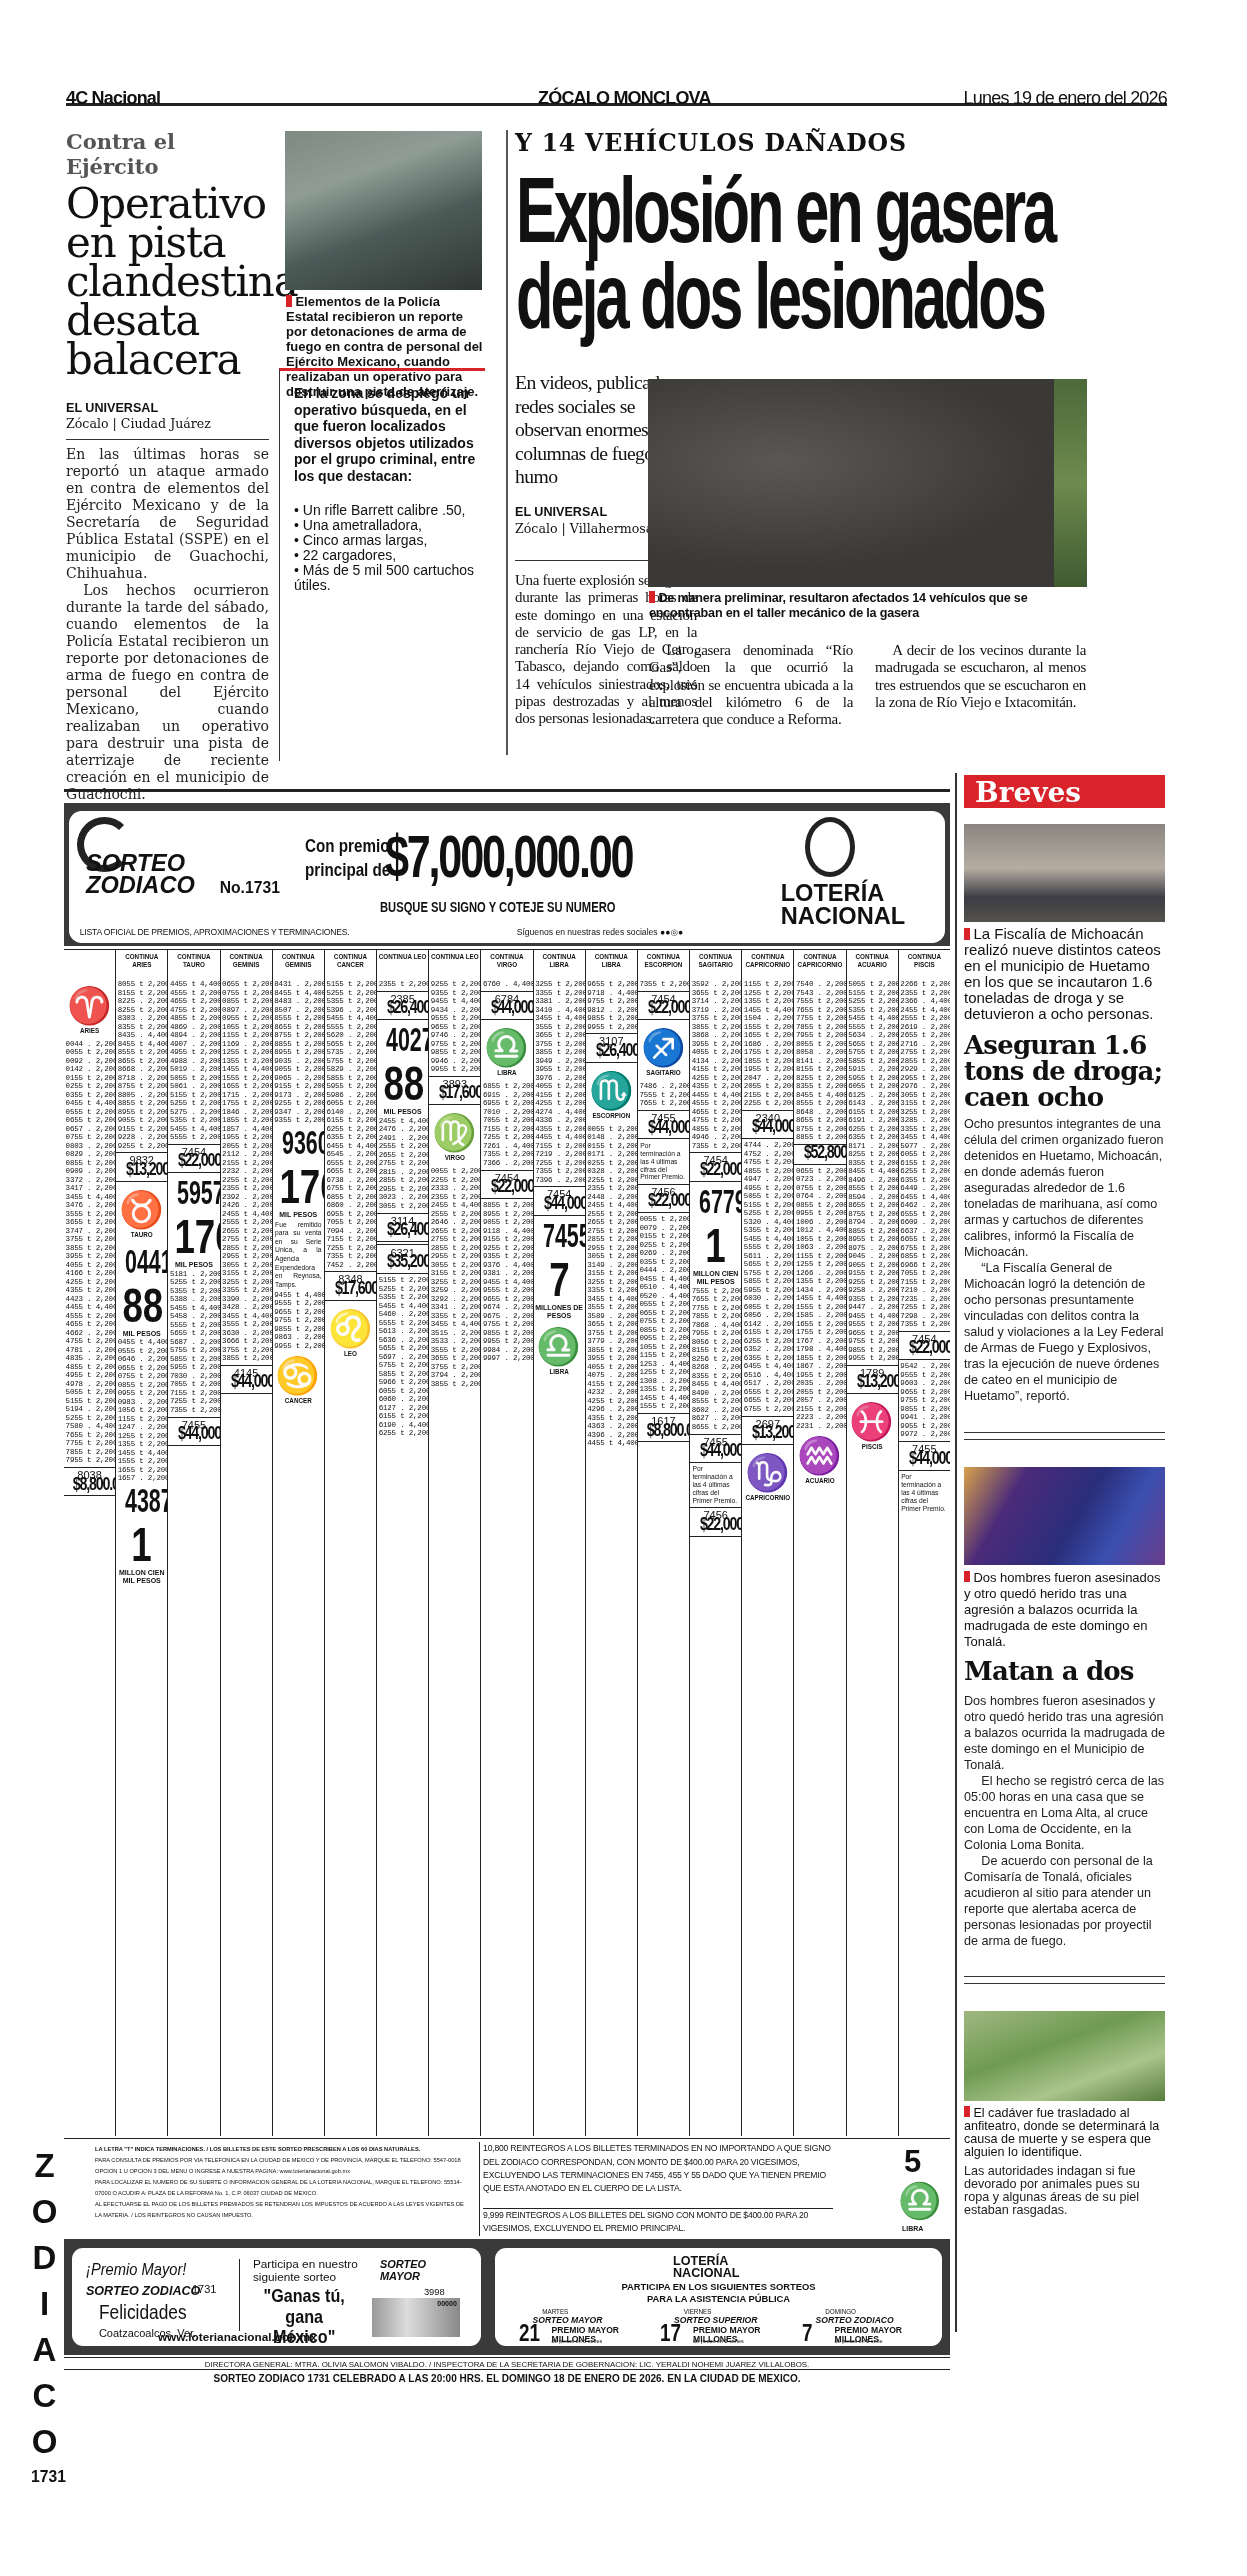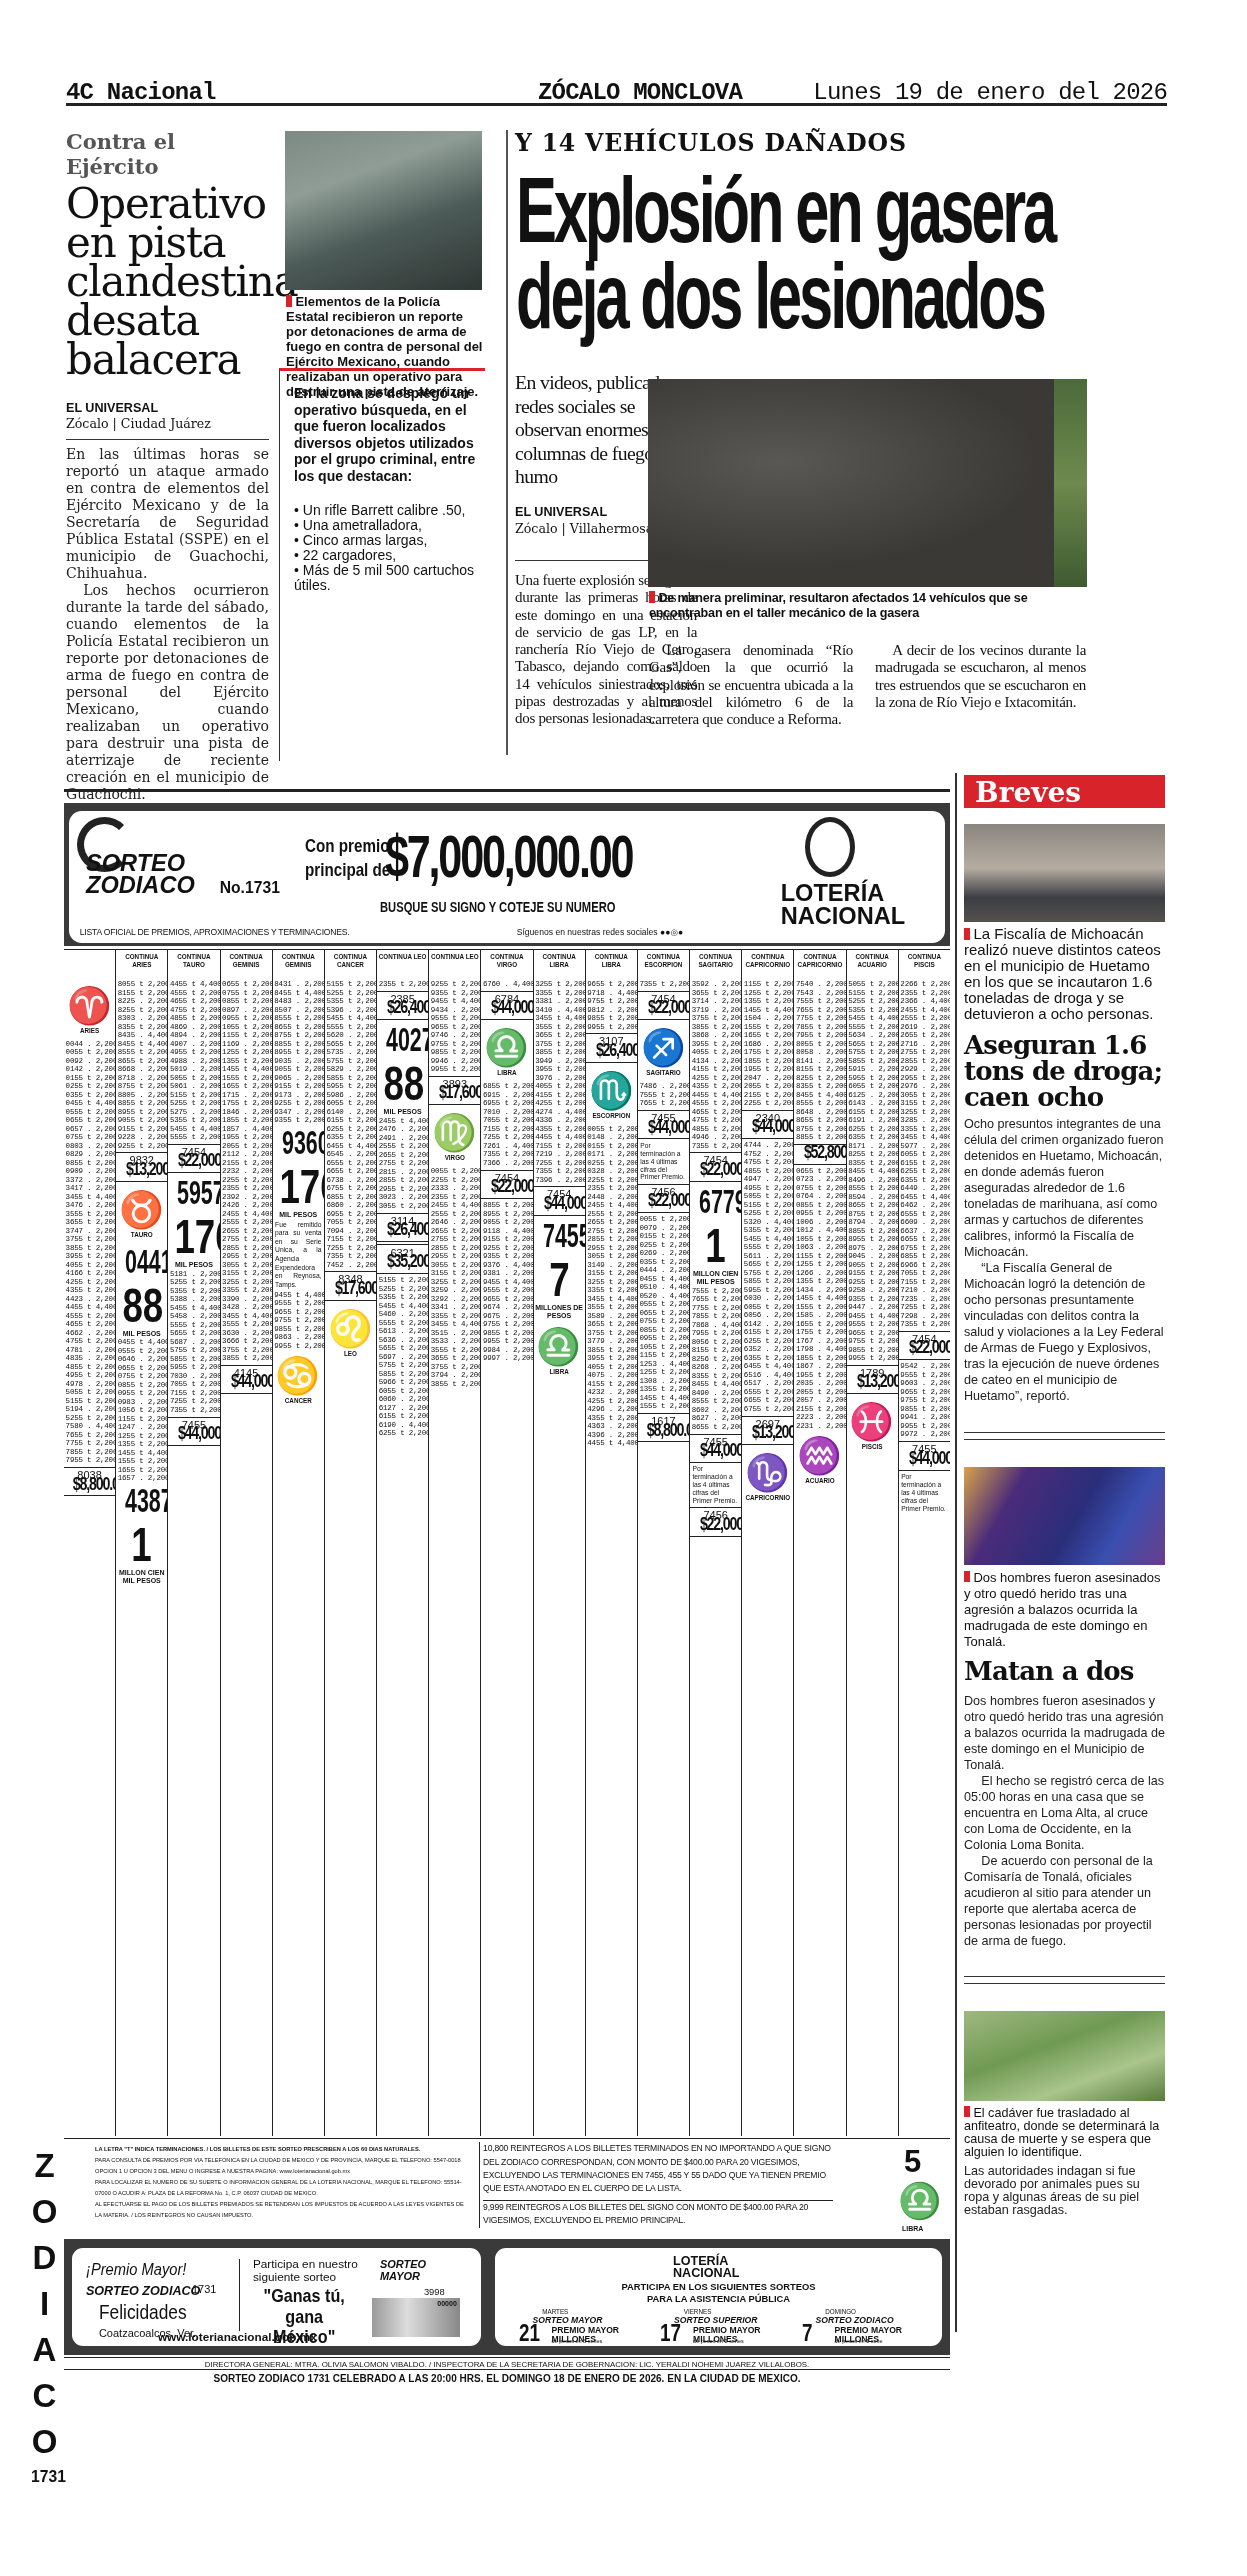--- a/index.html
+++ b/index.html
@@ -3,21 +3,21 @@
 <meta charset="utf-8">
 <style>
 *{box-sizing:border-box;margin:0;padding:0}
 html,body{width:1248px;height:2576px;background:#fff;color:#111;overflow:hidden}
 body{position:relative;font-family:"Liberation Serif",serif}
 .abs{position:absolute}
 .sans{font-family:"Liberation Sans",sans-serif}
 
 
 .mast{left:66px;top:79px;width:1101px;height:27px;border-bottom:3.1px solid #222}
-.mast span{position:absolute;top:0;font-family:Liberation Mono, monospace;font-size:24px;letter-spacing:-0.8px}
+.mast span{position:absolute;top:9px;font-family:Liberation Sans, sans-serif;font-size:18px;letter-spacing:-0.8px}
 .mast .l{left:0;font-weight:bold}
 .mast .c{left:472px;font-weight:bold}
 .mast .r{right:0}
 
 
 .kicker{font-family:"DejaVu Serif",serif;font-weight:bold;color:#555;font-size:21px}
 .hl1{font-family:"DejaVu Serif",serif;font-size:42px;line-height:39px;letter-spacing:-1.2px}
 .byline b{font-family:"Liberation Sans",sans-serif;font-size:12.6px;font-weight:bold;display:block}
 .byline span{font-family:"DejaVu Serif",serif;font-size:12.6px;display:block;margin-top:1.6px}
 .rule{border-top:1.2px solid #333}
@@ -1013,21 +1013,21 @@
     </div>
 
   <div class="foot">
     <div class="fleft">
       <div style="font-weight:bold">LA LETRA "T" INDICA TERMINACIONES. / LOS BILLETES DE ESTE SORTEO PRESCRIBEN A LOS 60 DIAS NATURALES.</div>
       <div>PARA CONSULTA DE PREMIOS POR VIA TELEFONICA EN LA CIUDAD DE MEXICO Y DE PROVINCIA, MARQUE EL TELEFONO: 5547-0018 OPCION 1 U OPCION 3 DEL MENU O INGRESE A NUESTRA PAGINA: www.loterianacional.gob.mx</div>
       <div>PARA LOCALIZAR EL NUMERO DE SU SUERTE O INFORMACION GENERAL DE LA LOTERIA NACIONAL, MARQUE EL TELEFONO: 55514-07000 O ACUDIR A: PLAZA DE LA REFORMA No. 1, C.P. 06037 CIUDAD DE MEXICO.</div>
       <div>AL EFECTUARSE EL PAGO DE LOS BILLETES PREMIADOS SE RETENDRAN LOS IMPUESTOS DE ACUERDO A LAS LEYES VIGENTES DE LA MATERIA. / LOS REINTEGROS NO CAUSAN IMPUESTO.</div>
     </div>
     <div class="fright">
-      <div style="border-bottom:1.6px solid #222;padding-bottom:4px">10,800 REINTEGROS A LOS BILLETES TERMINADOS EN NO IMPORTANDO A QUE SIGNO DEL ZODIACO CORRESPONDAN, CON MONTO DE $400.00 PARA 20 VIGESIMOS, EXCLUYENDO LAS TERMINACIONES EN 7455, 455 Y 55 DADO QUE YA TIENEN PREMIO QUE ESTA ANOTADO EN EL CUERPO DE LA LISTA.</div>
+      <div style="border-bottom:1.6px solid #222;padding-bottom:12px">10,800 REINTEGROS A LOS BILLETES TERMINADOS EN NO IMPORTANDO A QUE SIGNO DEL ZODIACO CORRESPONDAN, CON MONTO DE $400.00 PARA 20 VIGESIMOS, EXCLUYENDO LAS TERMINACIONES EN 7455, 455 Y 55 DADO QUE YA TIENEN PREMIO QUE ESTA ANOTADO EN EL CUERPO DE LA LISTA.</div>
       <div>9,999 REINTEGROS A LOS BILLETES DEL SIGNO CON MONTO DE $400.00 PARA 20 VIGESIMOS, EXCLUYENDO EL PREMIO PRINCIPAL.</div>
     </div>
     <div class="abs sans" style="left:840px;top:4.7px;font-weight:bold;font-size:31px">5</div>
     <div class="abs" style="left:834px;top:42px;font-size:35px">♎</div>
     <div class="abs sans" style="left:838px;top:86px;font-size:7px;font-weight:bold">LIBRA</div>
   </div>
 
   <div class="ad">
     <div class="adL">
       <div class="abs sans" style="left:14px;top:11px;font-style:italic;font-size:17.3px;transform:scaleX(.85);transform-origin:left top">¡Premio Mayor!</div>

